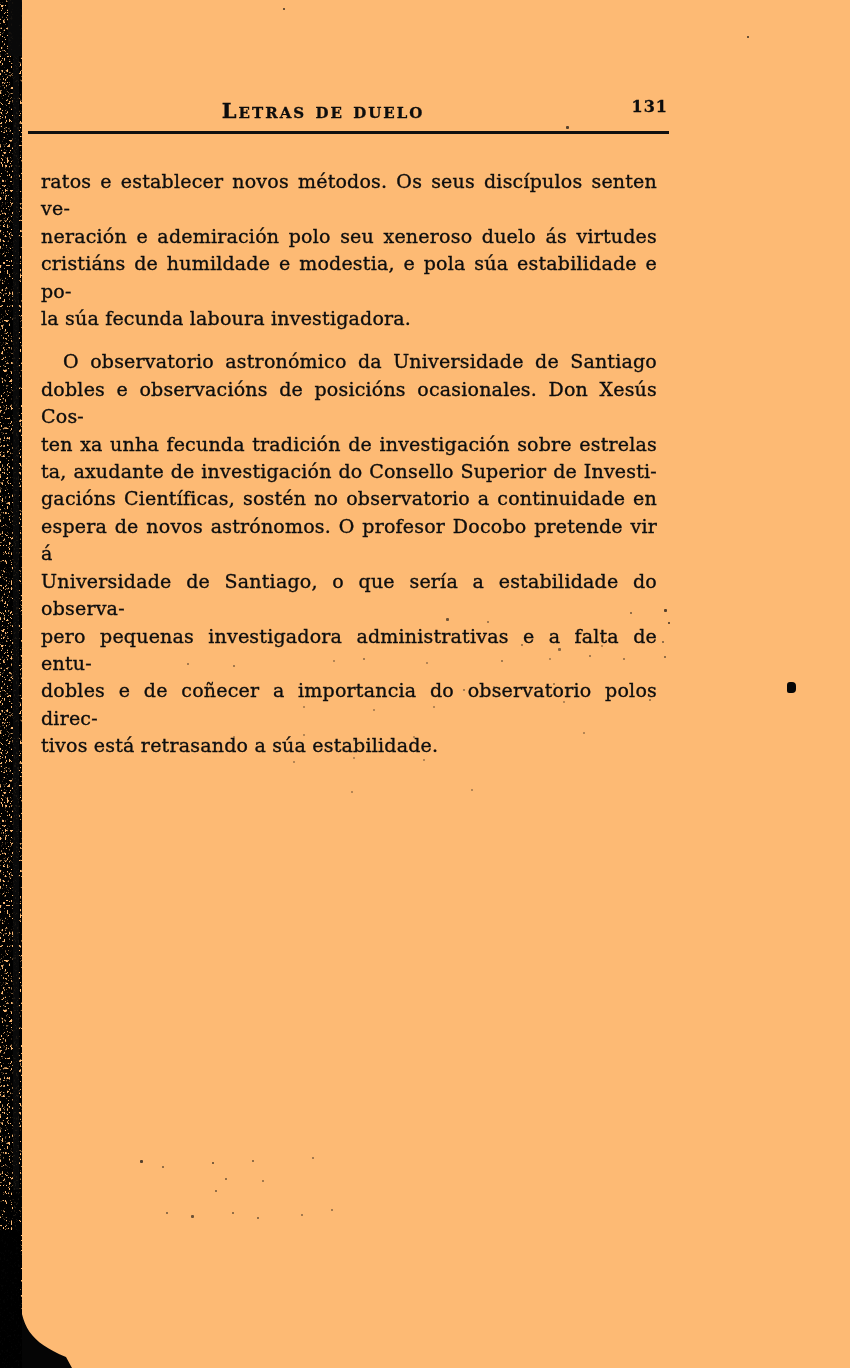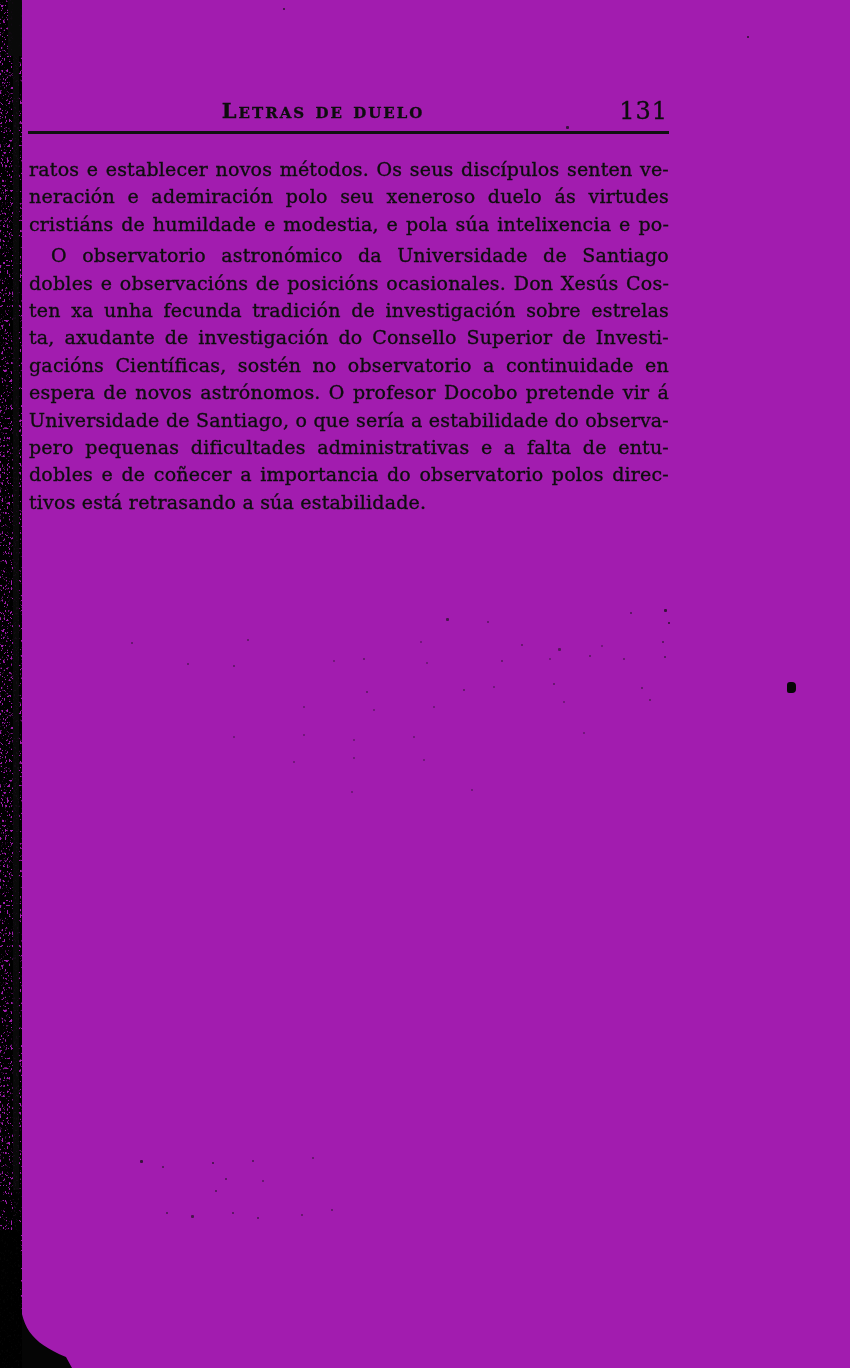--- a/index.html
+++ b/index.html
@@ -4,21 +4,21 @@
 <style>
   html, body {
     margin: 0;
     padding: 0;
     background: #ffffff;
   }
   .scan {
     position: relative;
     width: 850px;
     height: 1368px;
-    background: #a21caf;
+    background: #fdba74;
     overflow: hidden;
     font-family: "DejaVu Serif", serif;
     color: #0d0d0d;
   }
   .binding-svg {
     position: absolute;
     left: 0;
     top: 0;
   }
   .header-row {
@@ -38,22 +38,22 @@
     font-weight: 700;
     font-size: 21px;
     letter-spacing: 2px;
     white-space: nowrap;
     -webkit-text-stroke: 0.3px #0d0d0d;
   }
   .page-number {
     position: absolute;
     right: 5px;
     top: 0;
-    font-weight: 400;
-    font-size: 24px;
+    font-weight: 700;
+    font-size: 16px;
     letter-spacing: 1px;
     -webkit-text-stroke: 0.3px #0d0d0d;
   }
   .header-rule {
     position: absolute;
     left: 28px;
     top: 131px;
     width: 641px;
     height: 3px;
     background: #101010;
@@ -61,21 +61,21 @@
   .body-text {
     position: absolute;
     left: 25px;
     top: 152px;
     width: 648px;
     font-size: 19px;
     line-height: 27.4px;
     letter-spacing: 0.2px;
     -webkit-text-stroke: 0.35px #101010;
   }
-  .para { margin: 4px; }
+  .para { margin: 16px; }
   .line {
     text-align: justify;
     text-align-last: justify;
     white-space: normal;
   }
   .line.para-end { text-align-last: left; }
   .line.indent { text-indent: 22px; }
   .speck {
     position: absolute;
     background: #0d0d0d;
@@ -119,31 +119,32 @@
   <div class="header-row">
     <span class="running-title">Letras de duelo</span>
     <span class="page-number">131</span>
   </div>
   <div class="header-rule"></div>
 
   <div class="body-text" id="body-text">
       <div class="para">
         <div class="line">ratos e establecer novos métodos. Os seus discípulos senten ve-</div>
         <div class="line">neración e ademiración polo seu xeneroso duelo ás virtudes</div>
-        <div class="line">cristiáns de humildade e modestia, e pola súa intelixencia e po-</div>
+        <div class="line">cristiáns de humildade e modestia, e pola súa estabilidade e po-</div>
+        <div class="line para-end">la súa fecunda laboura investigadora.</div>
       </div>
       <div class="para">
         <div class="line indent">O observatorio astronómico da Universidade de Santiago</div>
         <div class="line">dobles e observacións de posicións ocasionales. Don Xesús Cos-</div>
         <div class="line">ten xa unha fecunda tradición de investigación sobre estrelas</div>
         <div class="line">ta, axudante de investigación do Consello Superior de Investi-</div>
         <div class="line">gacións Científicas, sostén no observatorio a continuidade en</div>
         <div class="line">espera de novos astrónomos. O profesor Docobo pretende vir á</div>
         <div class="line">Universidade de Santiago, o que sería a estabilidade do observa-</div>
-        <div class="line">pero pequenas dificultades administrativas e a falta de entu-</div>
+        <div class="line">pero pequenas investigadora administrativas e a falta de entu-</div>
         <div class="line">dobles e de coñecer a importancia do observatorio polos direc-</div>
         <div class="line para-end">tivos está retrasando a súa estabilidade.</div>
       </div>
     </div>
 
   <div class="ink-dot" id="ink-dot" style="left: 787px; top: 682px; width: 9px; height: 11px;"></div>
 
   <div id="specks">
       <div class="speck" style="left: 283px; top: 8px; width: 2px; height: 2px; opacity: 0.8;"></div>
       <div class="speck" style="left: 747px; top: 36px; width: 2px; height: 2px; opacity: 0.8;"></div>

